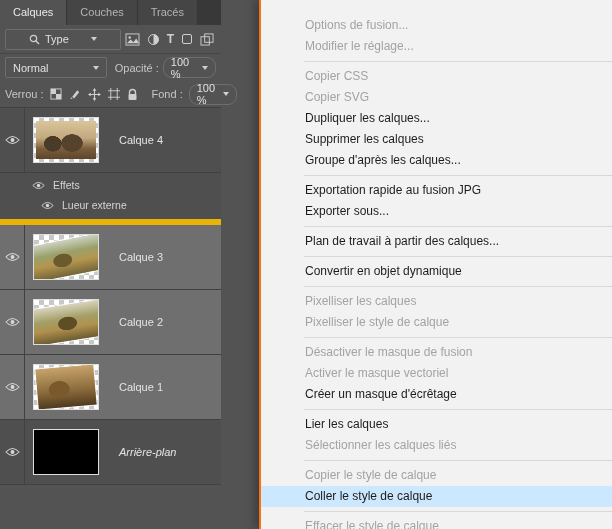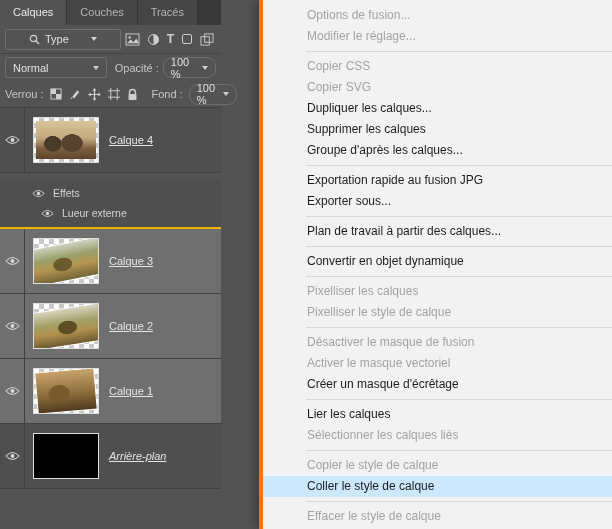--- a/index.html
+++ b/index.html
@@ -70,35 +70,35 @@
          background:
            radial-gradient(ellipse 10px 7px at 52% 52%,#5e4e26 90%,transparent 100%),
            linear-gradient(180deg,#d8d3bd 0%,#a3a068 38%,#b0904c 65%,#6c5c33 100%);}
   .photo.lion{left:3px;right:3px;top:2px;bottom:2px;transform:rotate(-5deg);
          box-shadow:0 0 0 1px rgba(255,255,255,.9);
          background:
            radial-gradient(ellipse 11px 9px at 38% 55%,#7a5a2c 90%,transparent 100%),
            linear-gradient(180deg,#c7a36a 0%,#8a6a3a 60%,#4f3a1f 100%);}
   .photo.black{left:0;right:0;top:0;bottom:0;background:#000;}
 
-  .layer-name{margin-left:10px;font-size:11px;color:#e4e4e4;white-space:nowrap;text-decoration:underline;}
+  .layer-name{margin-left:20px;font-size:11px;color:#e4e4e4;white-space:nowrap;}
   .layer-name.italic{font-style:italic;}
 
-  .fx-rows{background:var(--row-bg,#4f4f4f);border-bottom:2px solid #eab308;padding:2px 0 4px;margin-top:8px;}
+  .fx-rows{background:var(--row-bg,#4f4f4f);border-bottom:6px solid #eab308;padding:2px 0 4px;}
   .fx-row{display:flex;align-items:center;height:20px;}
   .fx-row .eye-cell{border-right:none;width:20px;align-self:auto;}
   .fx-row .eye-svg{width:13px;height:9px;}
   .fx-row.indent-1{padding-left:28px;}
   .fx-row.indent-2{padding-left:37px;}
   .fx-label{margin-left:5px;font-size:10.5px;color:#d4d4d4;white-space:nowrap;}
 
   
   .context-menu{position:absolute;left:259px;top:0;width:353px;height:100%;box-sizing:border-box;
-                background:var(--menu-bg,#f2f2f2);border-left:4px solid #f97316;
-                box-shadow:-4px 0 9px rgba(0,0,0,.28);padding-top:5px;}
+                background:var(--menu-bg,#f2f2f2);border-left:2px solid #f97316;
+                box-shadow:-4px 0 9px rgba(0,0,0,.28);padding-top:15px;}
   .menu-item{height:21px;line-height:21px;padding-left:44px;font-size:12px;
              color:var(--menu-text,#1d1d1d);white-space:nowrap;cursor:default;}
   .menu-item.disabled{color:var(--menu-disabled,#a3a3a3);}
   .menu-item.highlighted{background:var(--menu-highlight,#cbe8ff);}
   .menu-sep{height:1px;background:#d8d8d8;margin:4px 0 4px 43px;}
 </style>
 </head>
 <body>
 
 <div class="app">

